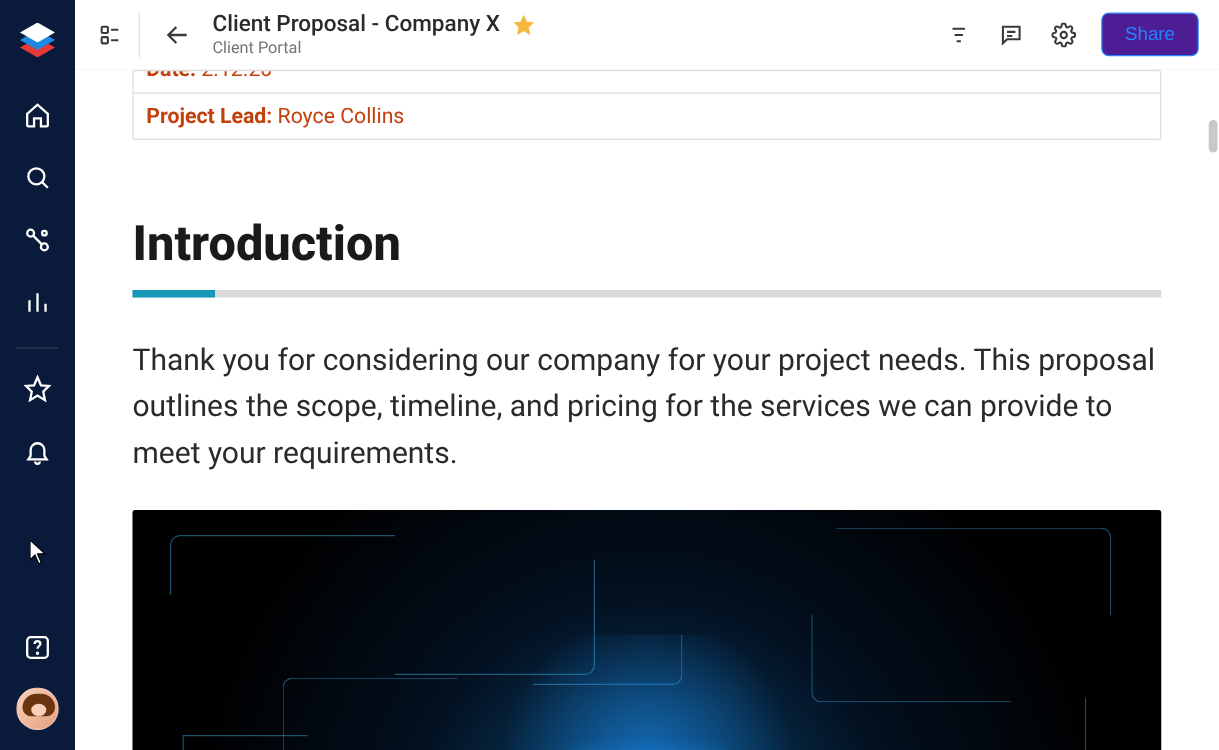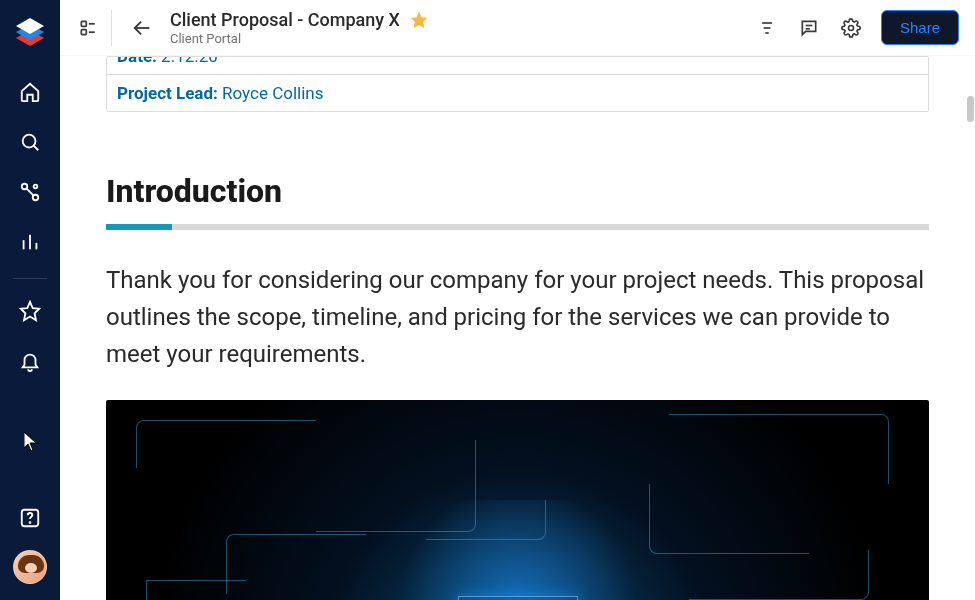--- a/index.html
+++ b/index.html
@@ -143,21 +143,21 @@
       cursor: pointer;
       margin-left: 6px;
     }
     .share-btn {
       border: 1px solid #2684ff;
       color: #2684ff;
       font-size: 15px;
       font-weight: 500;
       padding: 8px 18px;
       border-radius: 6px;
-      background: #0f172a;
+      background: #4c1d95;
       cursor: pointer;
       margin-left: 12px;
     }
 
     .content {
       position: absolute;
       left: 60px;
       top: 56px;
       right: 0;
       bottom: 0;
@@ -167,35 +167,35 @@
     .meta-box {
       border: 1px solid #dcdcdc;
       border-radius: 2px;
       margin-bottom: 60px;
       background: #fff;
     }
     .meta-row {
       padding: 8px 10px;
       border-bottom: 1px solid #dcdcdc;
       font-size: 17px;
-      color: #0369a1;
+      color: #c2410c;
     }
     .meta-row:last-child { border-bottom: none; }
     .meta-row .lbl { font-weight: 700; }
     .meta-row .val { font-weight: 400; }
     .meta-row.clipped {
       overflow: hidden;
       height: 18px;
       padding-top: 0;
       display: flex;
       align-items: flex-end;
     }
 
     .section-heading {
-      font-size: 32px;
+      font-size: 39px;
       font-weight: 800;
       color: #1a1a1a;
       margin-bottom: 14px;
     }
     .section-underline {
       height: 6px;
       background: #d9d9d9;
       position: relative;
       margin-bottom: 32px;
     }

